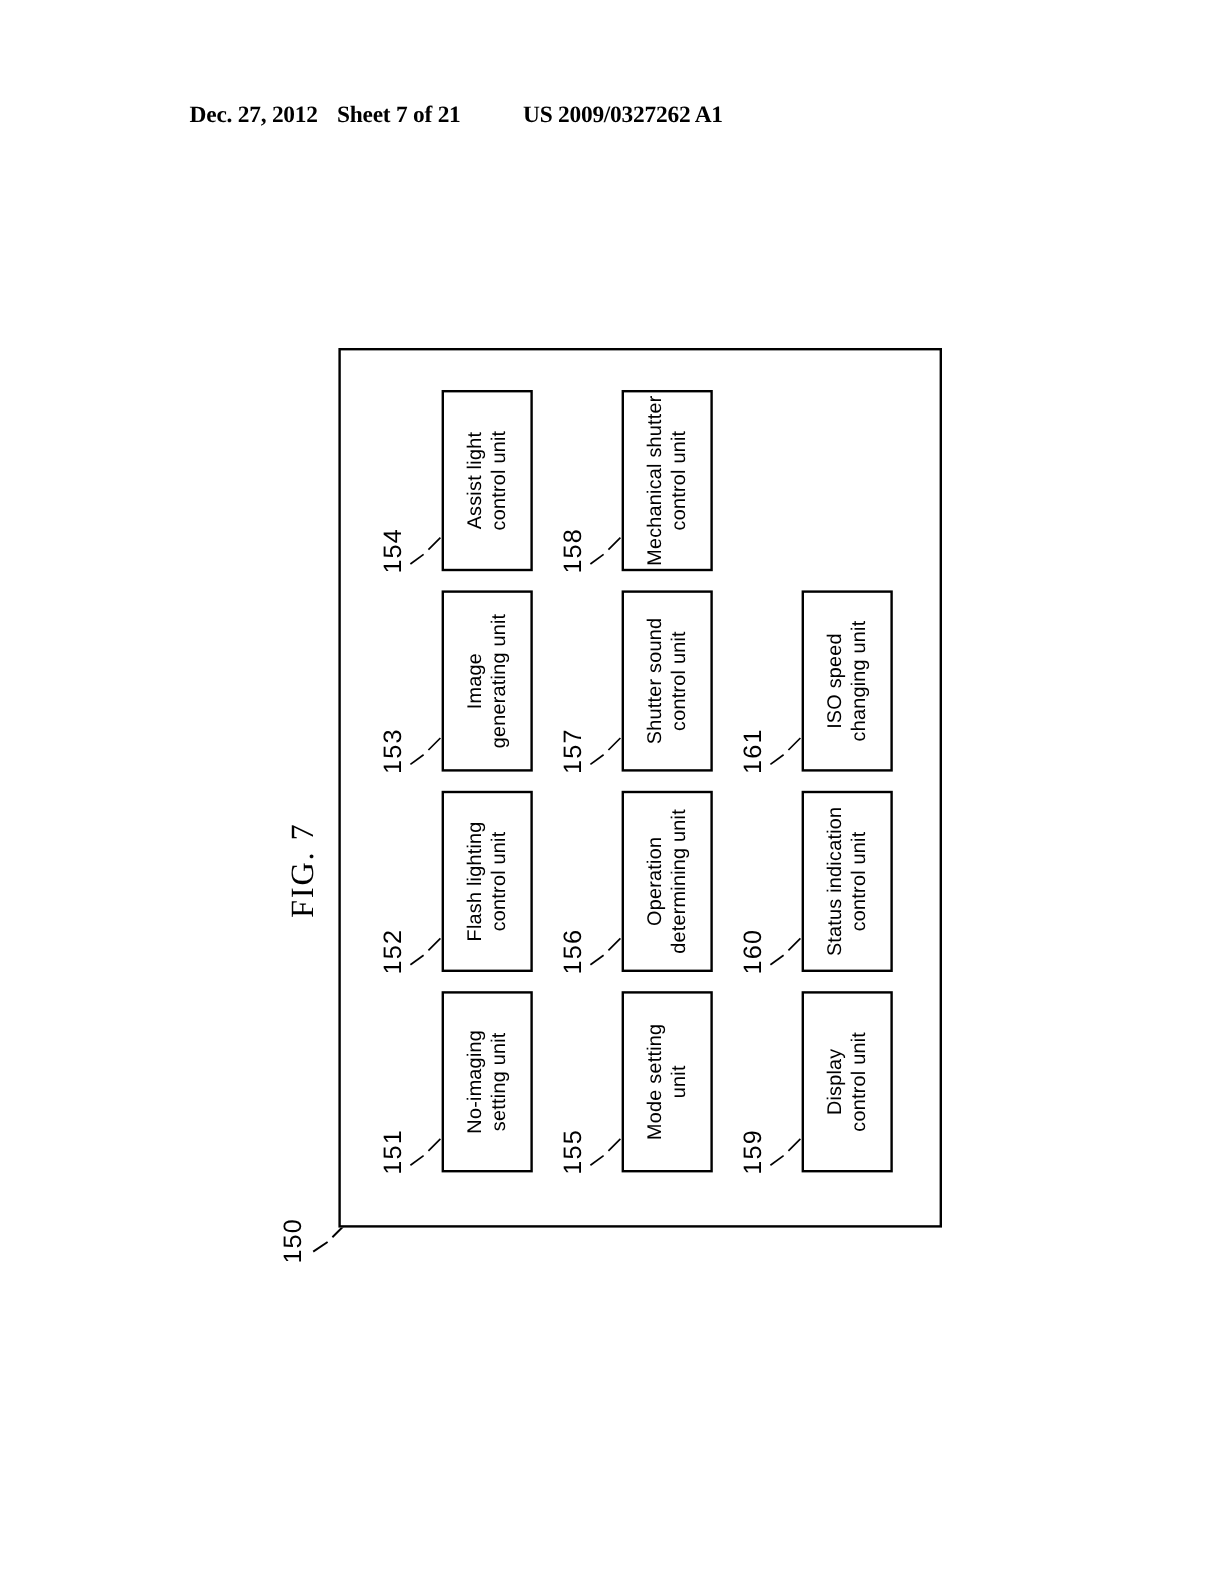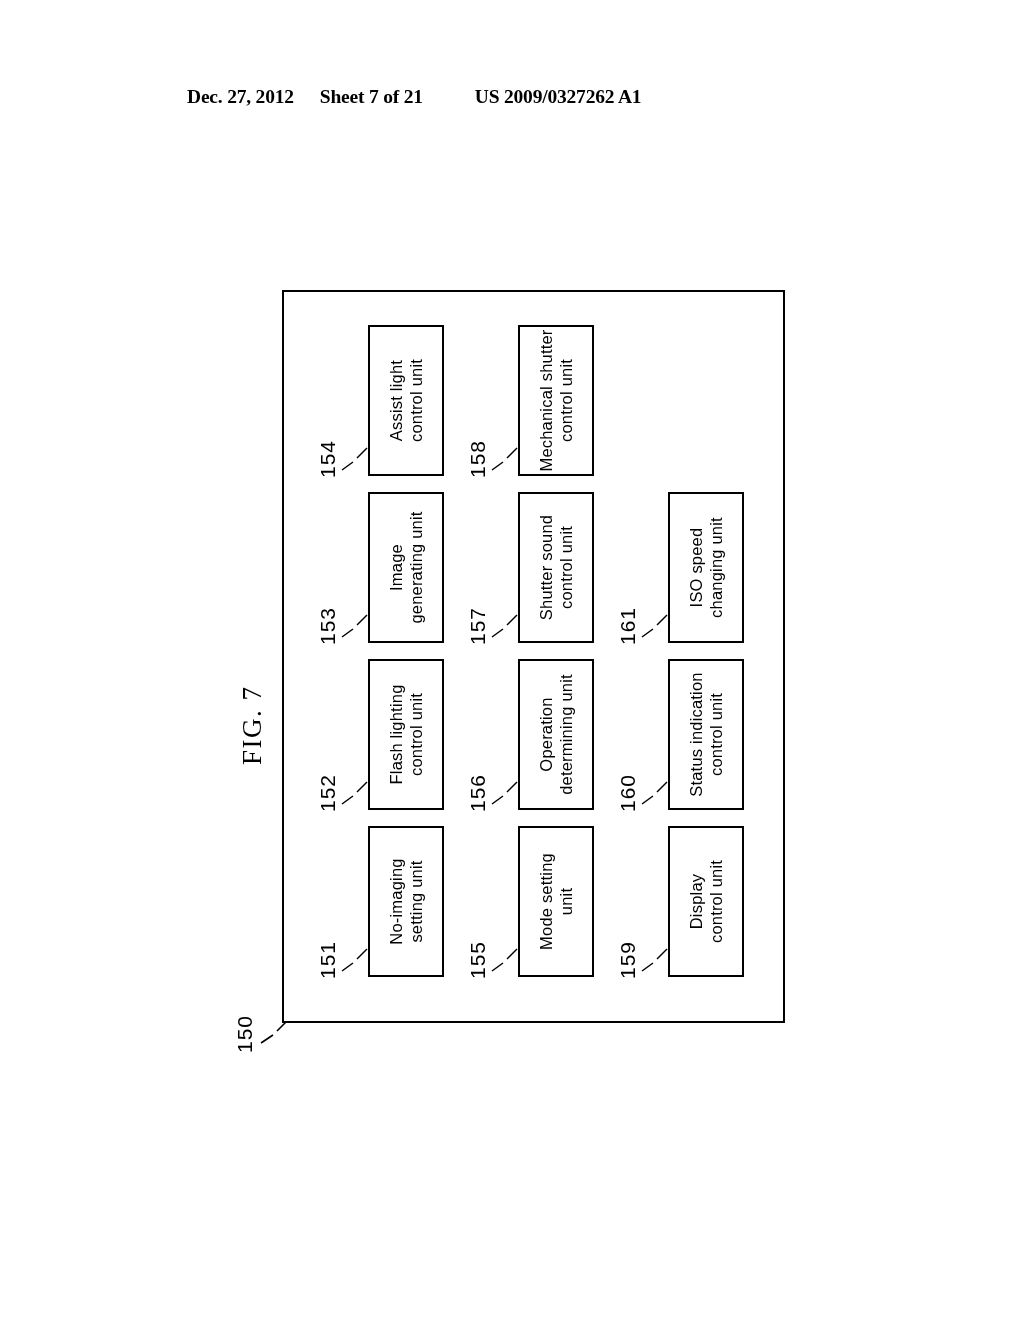--- a/index.html
+++ b/index.html
@@ -25,22 +25,22 @@
     width: 768px;
     display: flex;
     align-items: baseline;
     font-family: "Liberation Serif", serif;
     font-weight: bold;
     font-size: 19.5px;
     letter-spacing: -0.2px;
     white-space: nowrap;
   }
   .hdr-pub   { }
-  .hdr-date  { margin-left: 59px; }
-  .hdr-sheet { margin-left: 26px; }
+  .hdr-date  { margin-left: 30px; }
+  .hdr-sheet { margin-left: 16px; }
   .hdr-num   { margin-left: 52px; }
 
   
   .figure-stage {
     position: absolute;
     left: 512px;
     top: 660px;
     width: 790px;    
     height: 570px;   
     margin-left: -395px;

